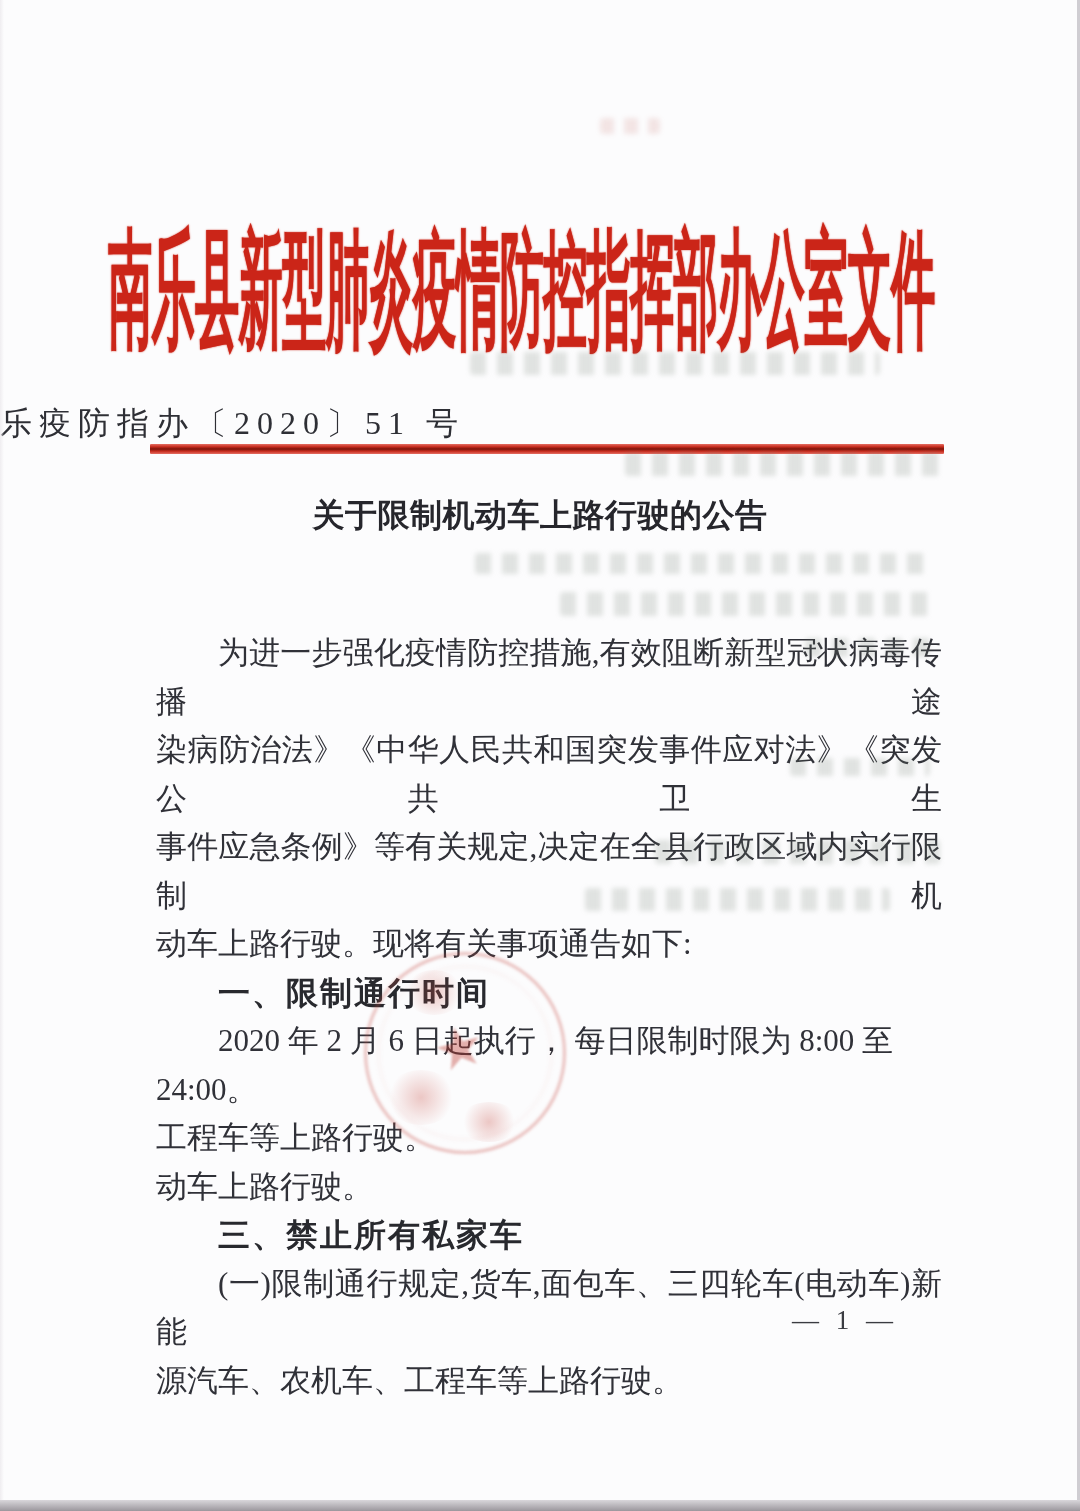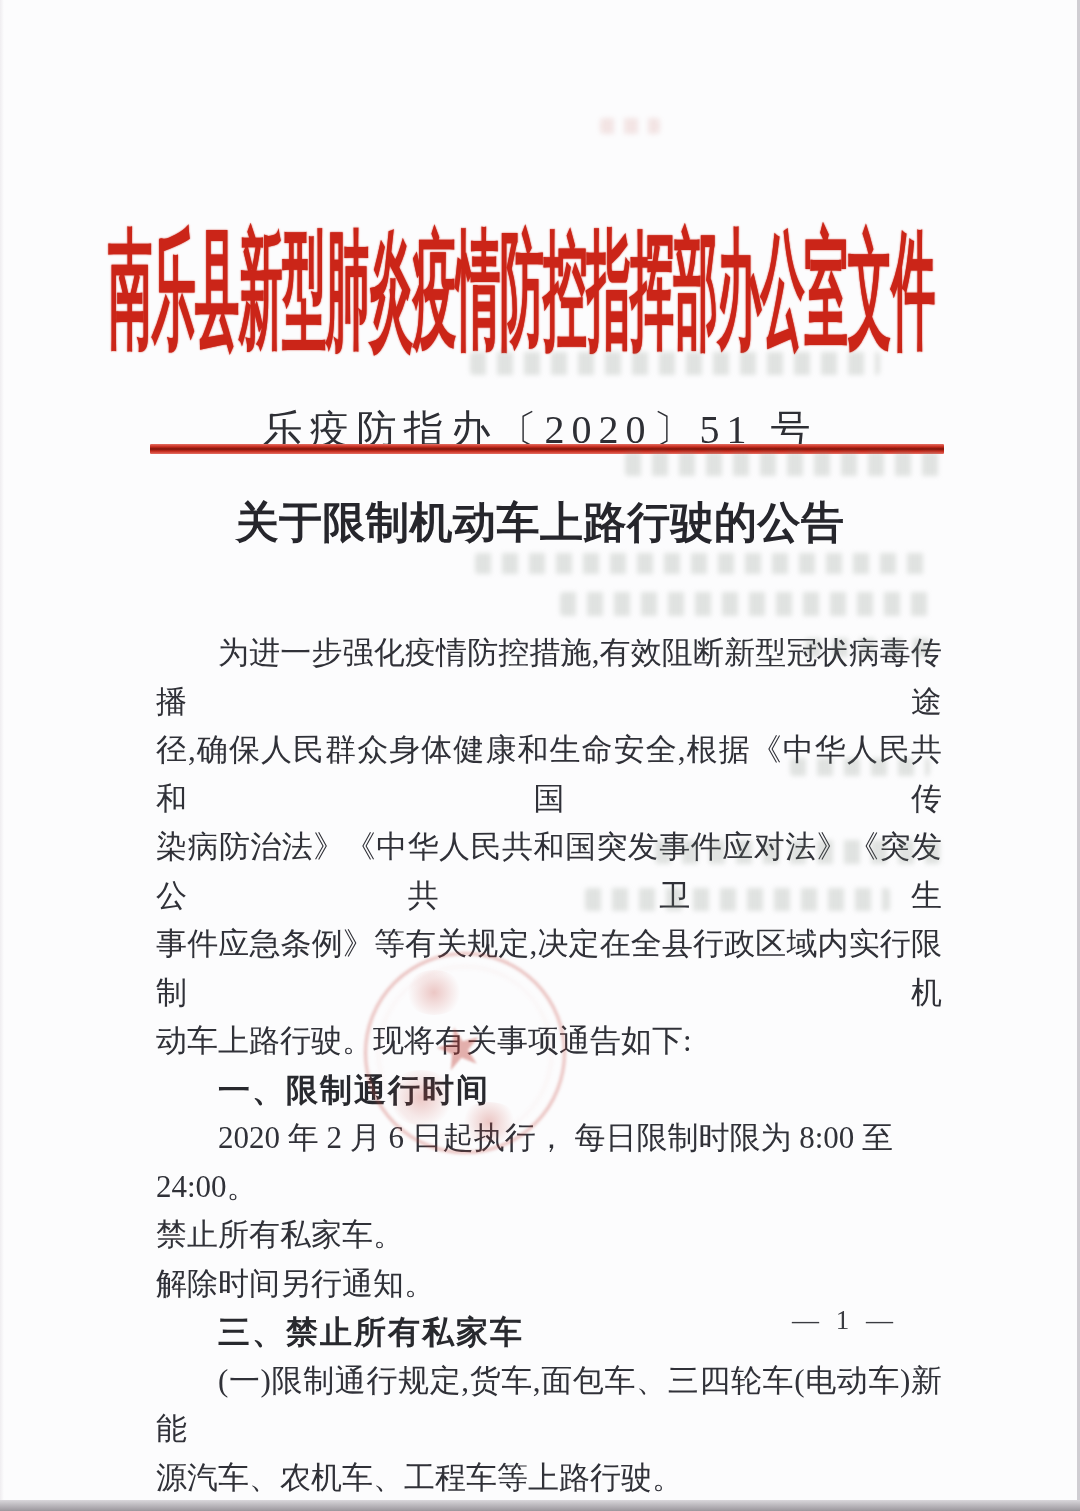--- a/index.html
+++ b/index.html
@@ -24,34 +24,34 @@
   .header-banner .stretch{
     display:inline-block;
     font-size:44px;font-weight:bold;letter-spacing:-0.5px;
     color:var(--header-red);
     transform:scaleY(2.92);transform-origin:top center;
     text-shadow:0 0 1px var(--header-red);
   }
   
   .doc-number{
     position:absolute;top:402px;left:0;width:1080px;
-    text-align:center;font-size:40px;letter-spacing:7px;
+    font-size:32px;letter-spacing:7px;
     color:#2e2f35;
   }
   
   .red-rule{
     position:absolute;left:150px;top:444px;width:794px;height:10px;
     background:linear-gradient(to bottom,
       #e56e63 0%,#c72c1e 28%,#7d140a 50%,#c72c1e 72%,#e56e63 100%);
     border-radius:1px;
   }
   
   .doc-title{
     position:absolute;top:494px;left:0;width:1080px;
-    text-align:center;font-size:43px;font-weight:bold;
+    text-align:center;font-size:32px;font-weight:bold;
     letter-spacing:0.5px;color:#26262c;
   }
   
   .body-text{
     position:absolute;left:156px;top:629px;width:786px;
     font-size:31px;color:var(--body-text);
   }
   .line{line-height:48.5px;min-height:48.5px;}
   .line.indent{text-indent:62px;}
   .line.just{text-align:justify;text-align-last:justify;}
@@ -124,28 +124,27 @@
   </div>
 
   <div class="doc-number">乐疫防指办〔2020〕51 号</div>
 
   <div class="red-rule"></div>
 
   <div class="doc-title">关于限制机动车上路行驶的公告</div>
 
   <div class="body-text">
       <div class="line indent just">为进一步强化疫情防控措施,有效阻断新型冠状病毒传播途</div>
-      <div class="line just">径,确保人民群众身体健康和生命安全,根据《中华人民共和国传</div>
       <div class="line just">染病防治法》《中华人民共和国突发事件应对法》《突发公共卫生</div>
       <div class="line just">事件应急条例》等有关规定,决定在全县行政区域内实行限制机</div>
       <div class="line">动车上路行驶。现将有关事项通告如下:</div>
       <div class="line heading indent">一、限制通行时间</div>
       <div class="line indent">2020 年 2 月 6 日起执行， 每日限制时限为 8:00 至 24:00。</div>
-      <div class="line">禁止所有私家车。</div>
-      <div class="line">解除时间另行通知。</div>
+      <div class="line">工程车等上路行驶。</div>
+      <div class="line">动车上路行驶。</div>
       <div class="line heading indent">三、禁止所有私家车</div>
       <div class="line indent just">(一)限制通行规定,货车,面包车、三四轮车(电动车)新能</div>
       <div class="line">源汽车、农机车、工程车等上路行驶。</div>
     </div>
 
   <div class="seal">
     <div class="ring"></div>
     <div class="ring2"></div>
     <div class="star">★</div>
     <div class="speck" style="left:22px;top:118px;width:70px;height:55px;"></div>

